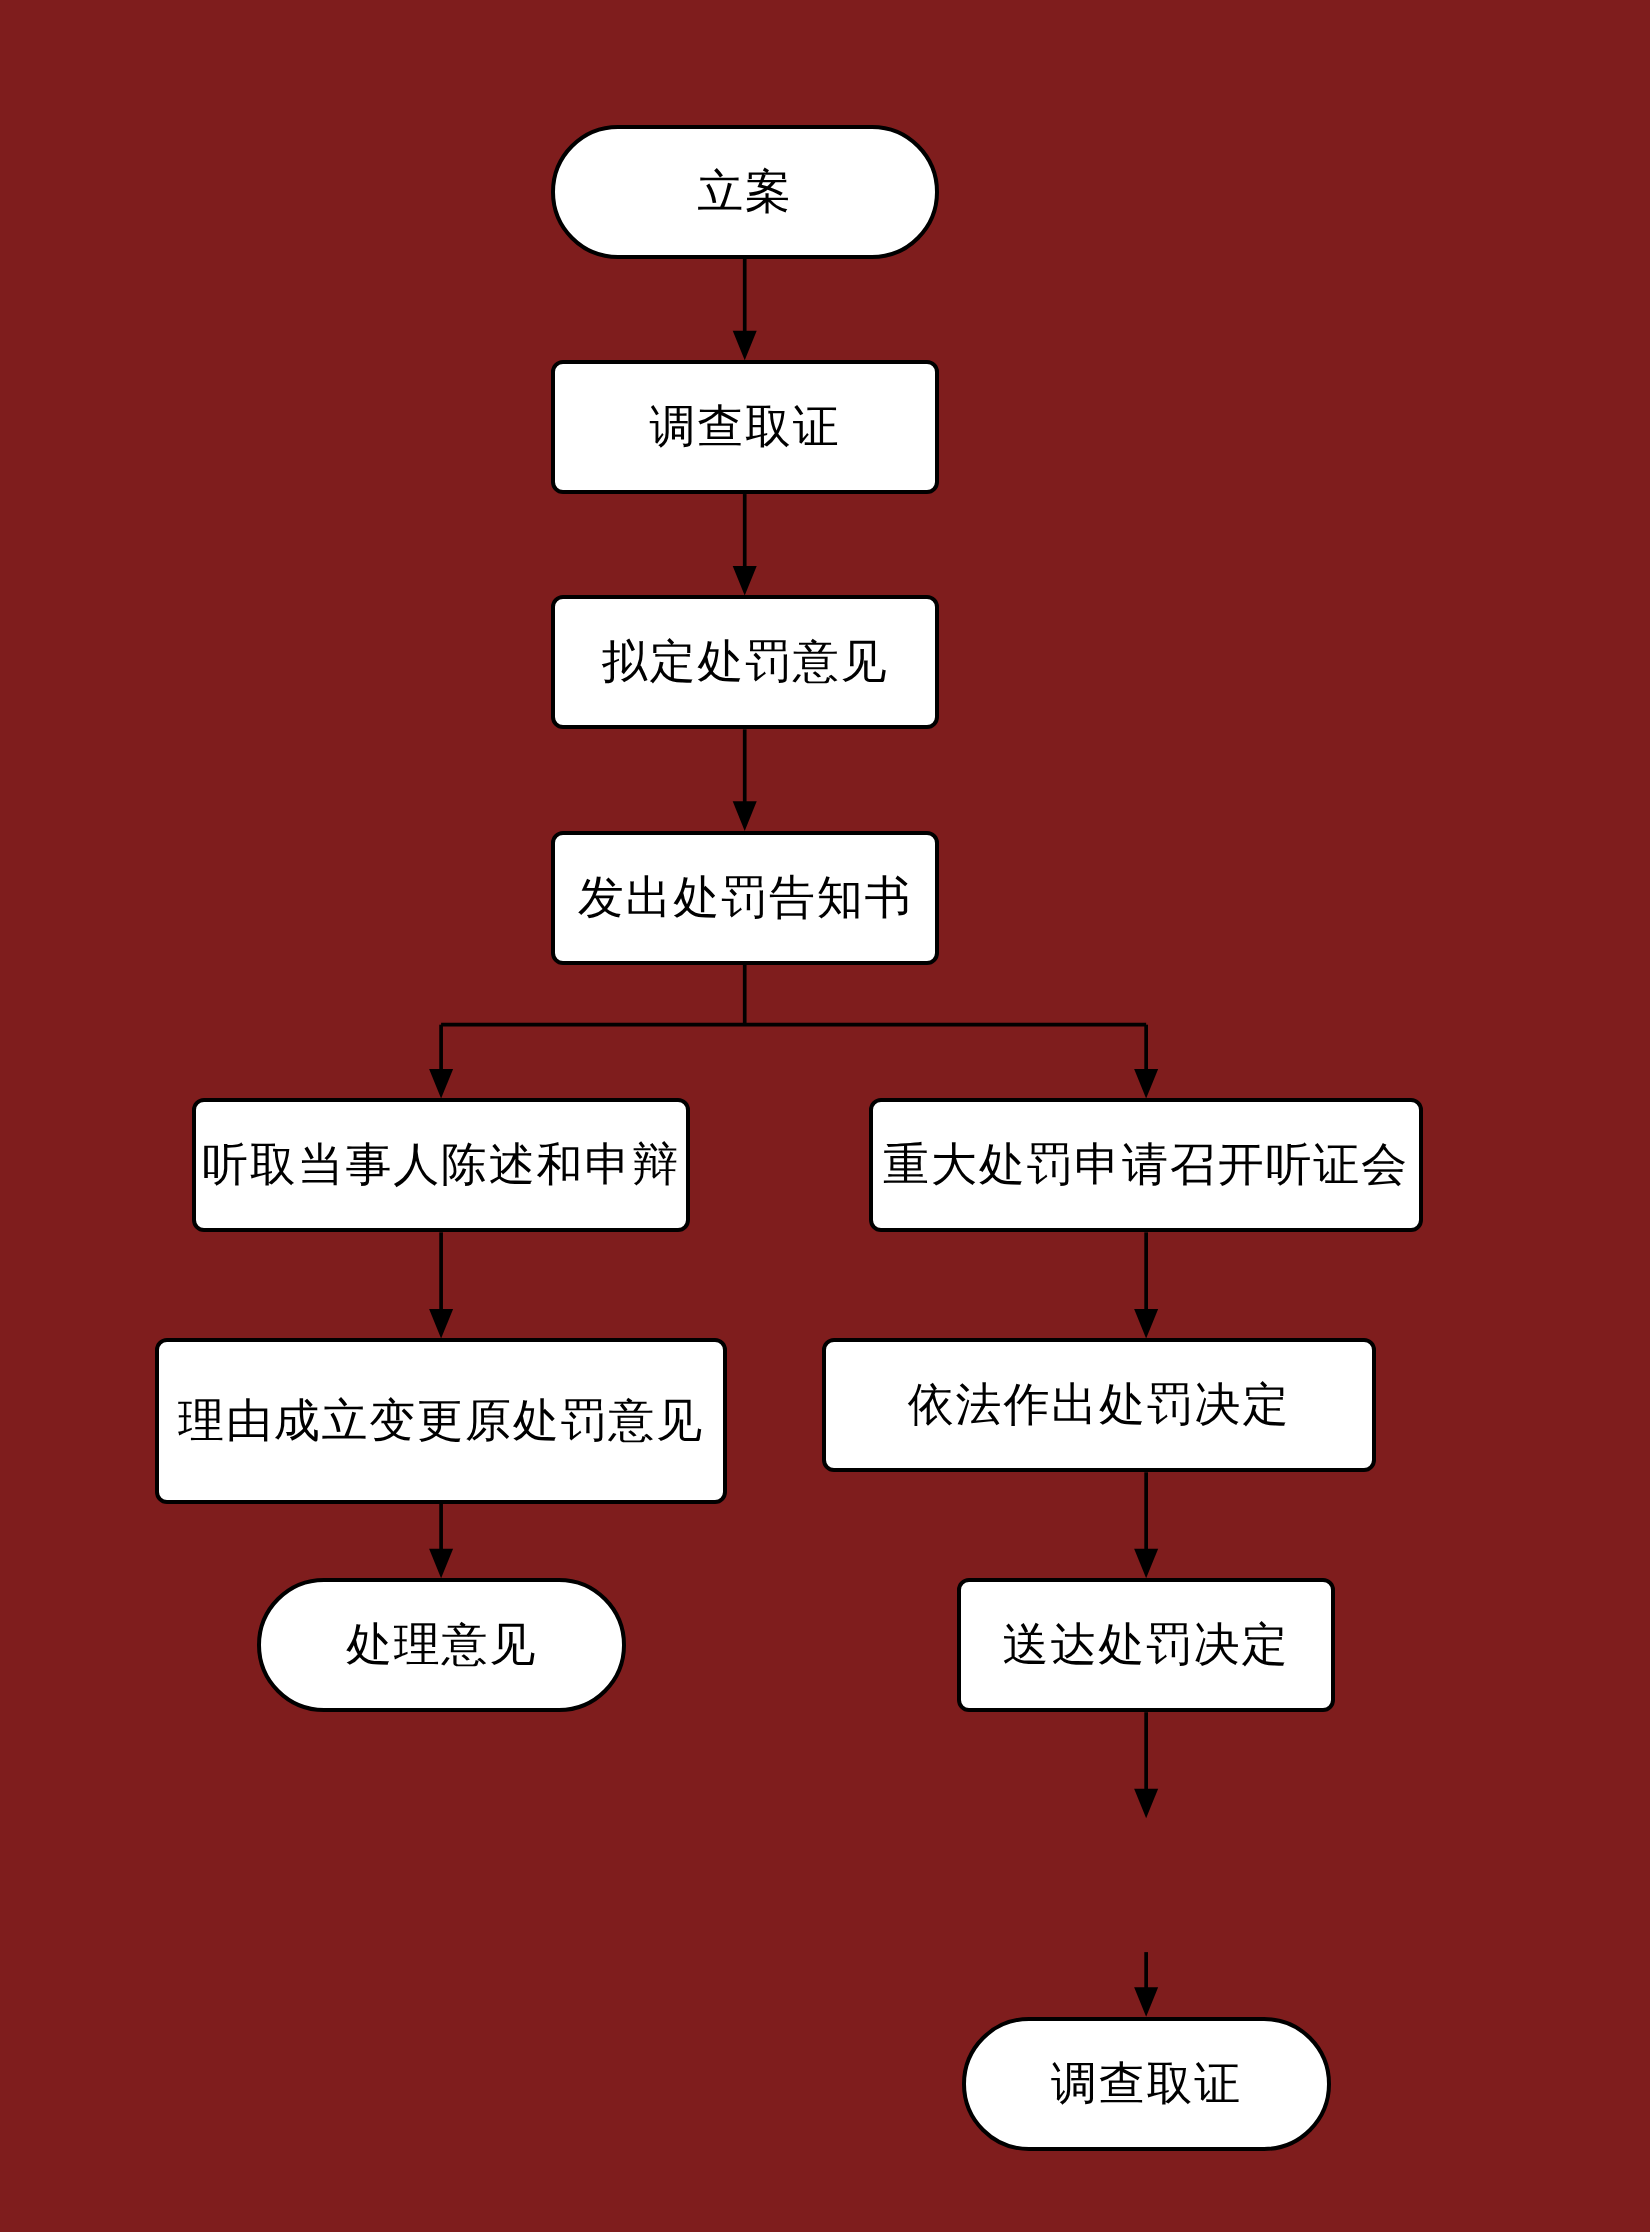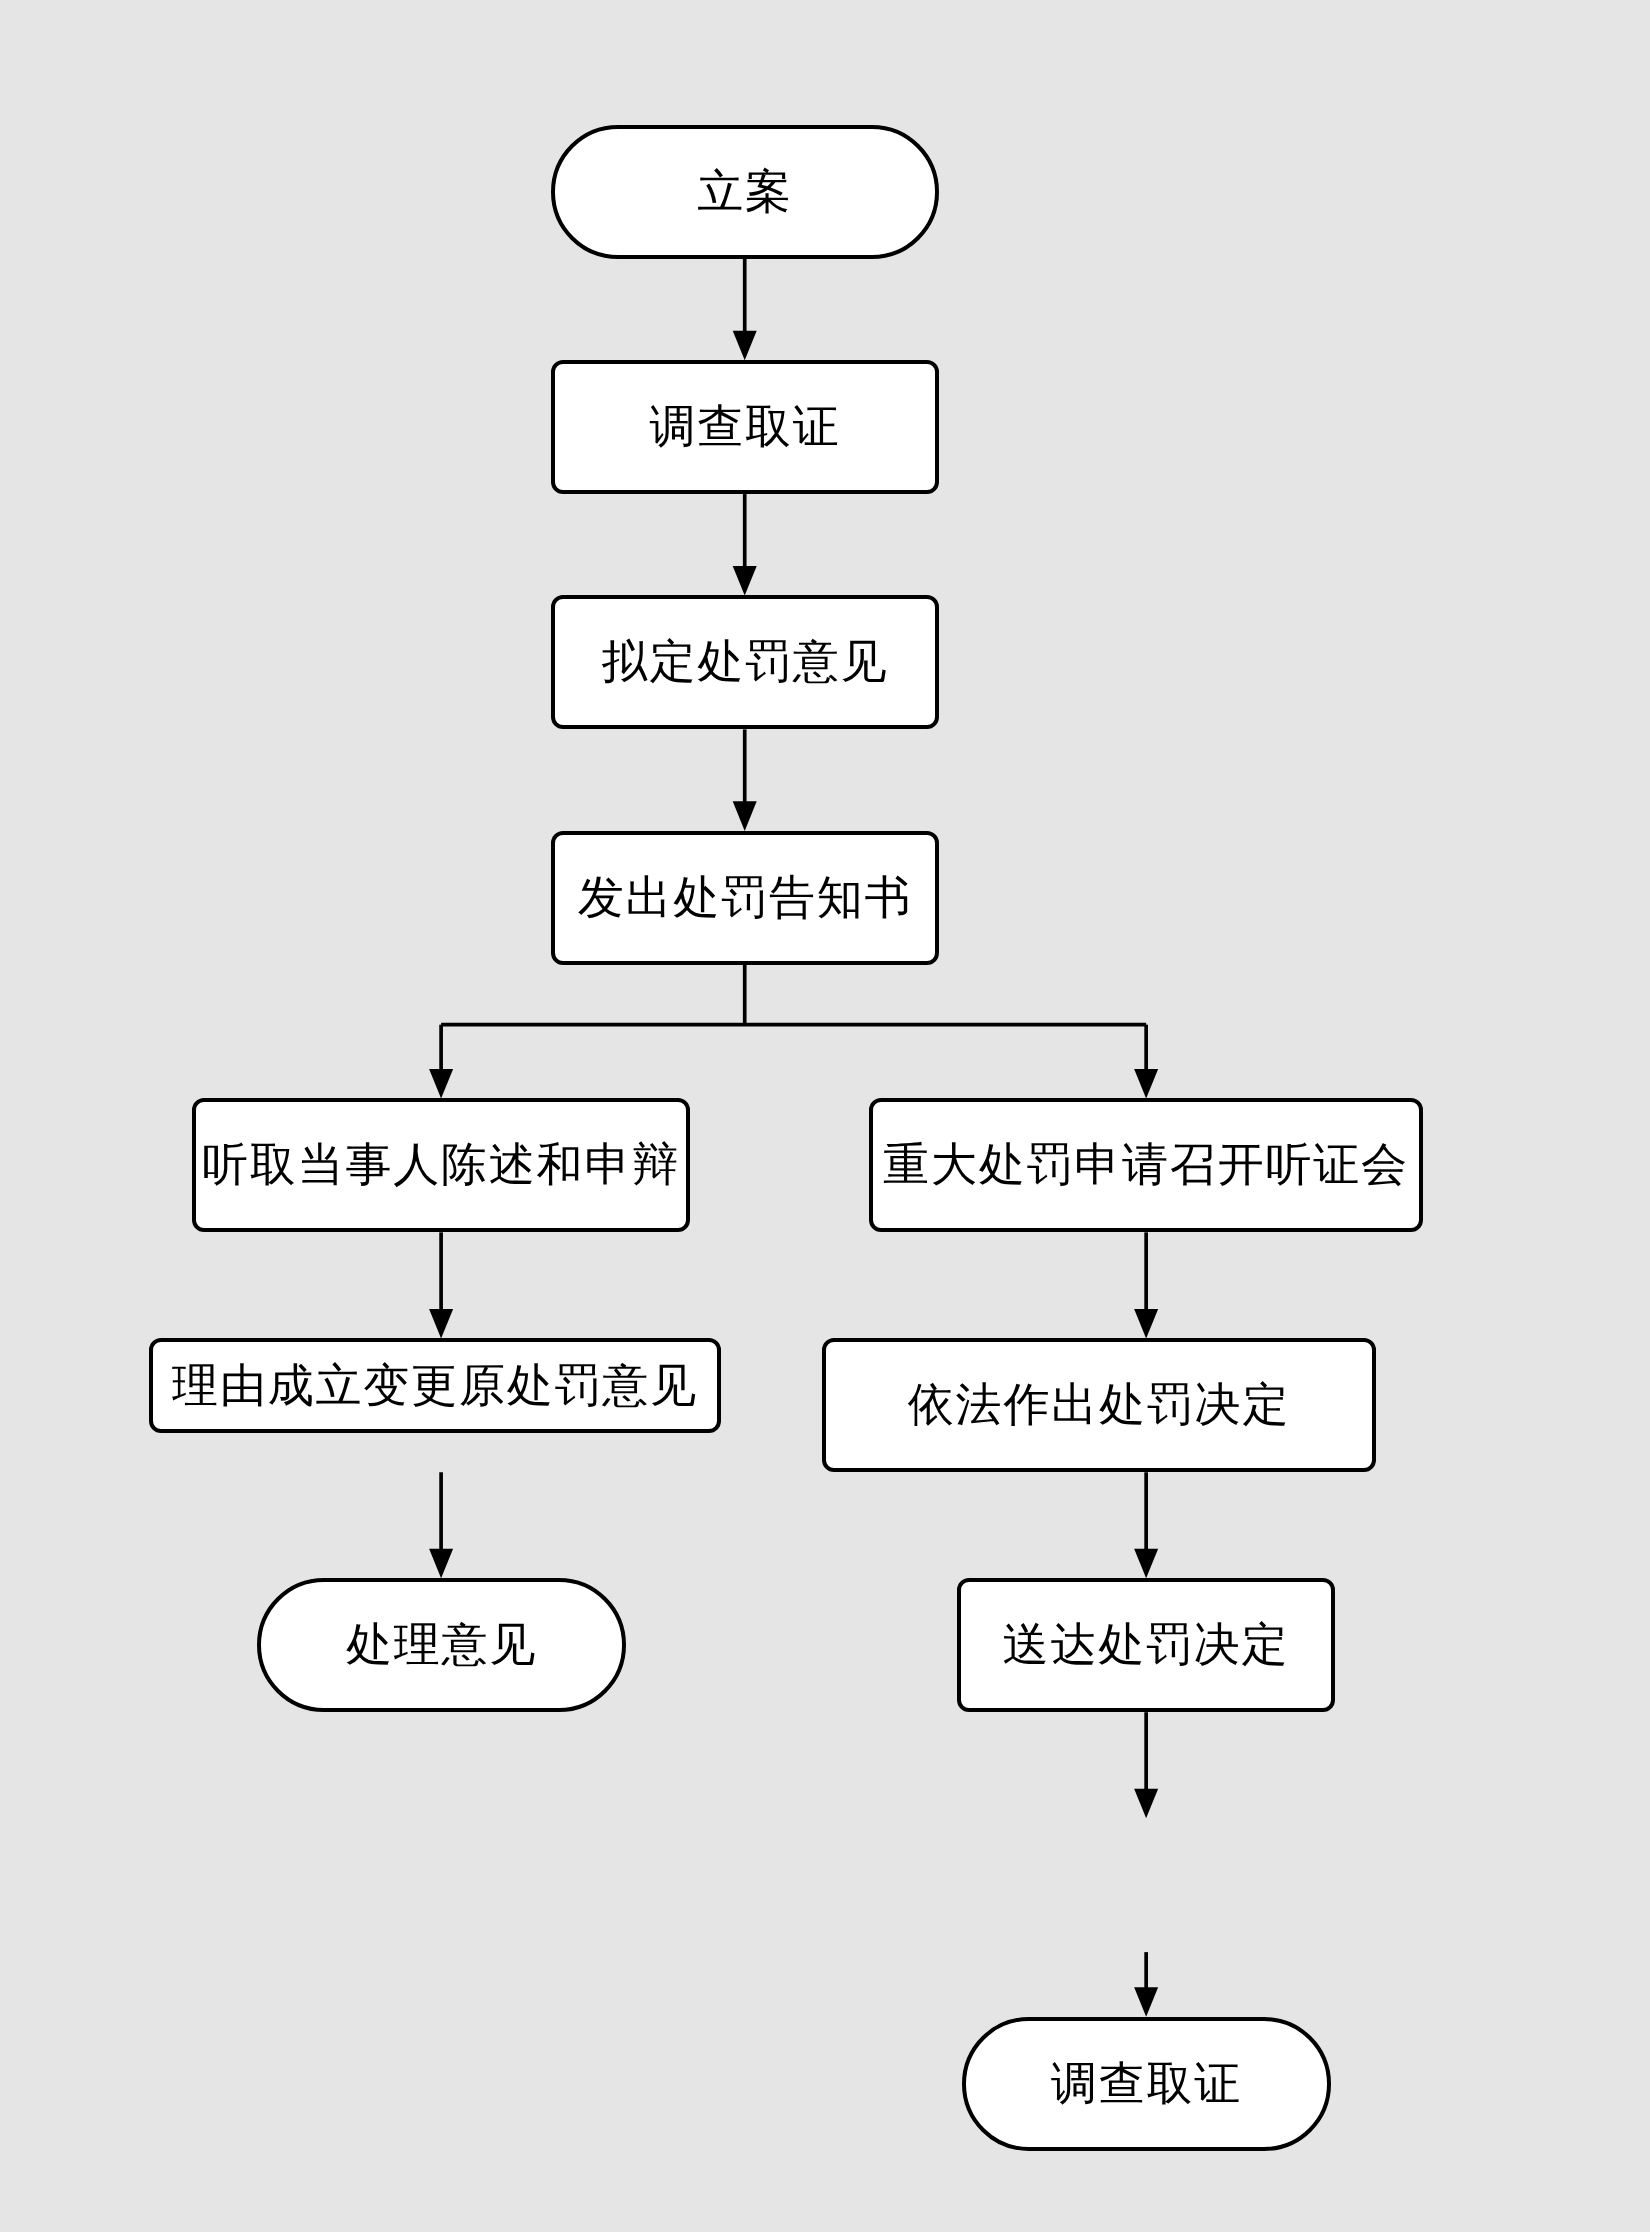--- a/index.html
+++ b/index.html
@@ -1,19 +1,19 @@
 <!DOCTYPE html>
 <html style="font-size:14.8px"><head>
 <meta charset="utf-8">
 <style>
   html,body{margin:0;padding:0;background:#ffffff;}
   .canvas{
     position:relative;
     width:1650px;height:2233px;
-    background:#e5e5e5;
+    background:#7f1d1d;
     font-family:Liberation Serif, serif;
   }
   .connectors{position:absolute;left:0;top:0;width:1650px;height:2233px;}
   .node{
     position:absolute;
     box-sizing:border-box;
     border:4.6px solid #000;
     background:#fff;
     color:#000;
     display:flex;align-items:center;justify-content:center;
@@ -67,21 +67,21 @@
   <div class="node stadium" style="left:551px;top:125px;width:388px;height:134px">立案</div>
 
   <div class="node" style="left:551px;top:360px;width:388px;height:134px">调查取证</div>
 
   <div class="node" style="left:551px;top:595px;width:388px;height:134px">拟定处罚意见</div>
 
   <div class="node" style="left:192px;top:1098px;width:498px;height:134px">听取当事人陈述和申辩</div>
 
   <div class="node" style="left:551px;top:831px;width:388px;height:134px">发出处罚告知书</div>
 
-  <div class="node" style="left:149px;top:1338px;width:572px;height:95px">理由成立变更原处罚意见</div>
+  <div class="node" style="left:155px;top:1338px;width:572px;height:166px">理由成立变更原处罚意见</div>
 
   <div class="node stadium" style="left:257px;top:1578px;width:369px;height:134px">处理意见</div>
 
   <div class="node" style="left:869px;top:1098px;width:554px;height:134px">重大处罚申请召开听证会</div>
 
   <div class="node" style="left:822px;top:1338px;width:554px;height:134px">依法作出处罚决定</div>
 
   <div class="node" style="left:957px;top:1578px;width:378px;height:134px">送达处罚决定</div>
 
 

